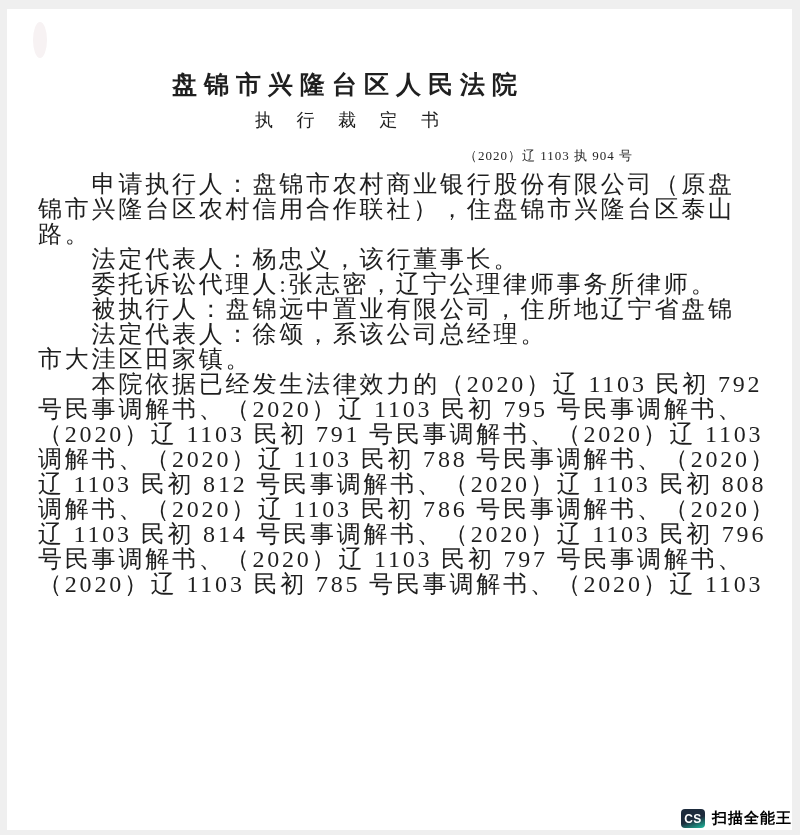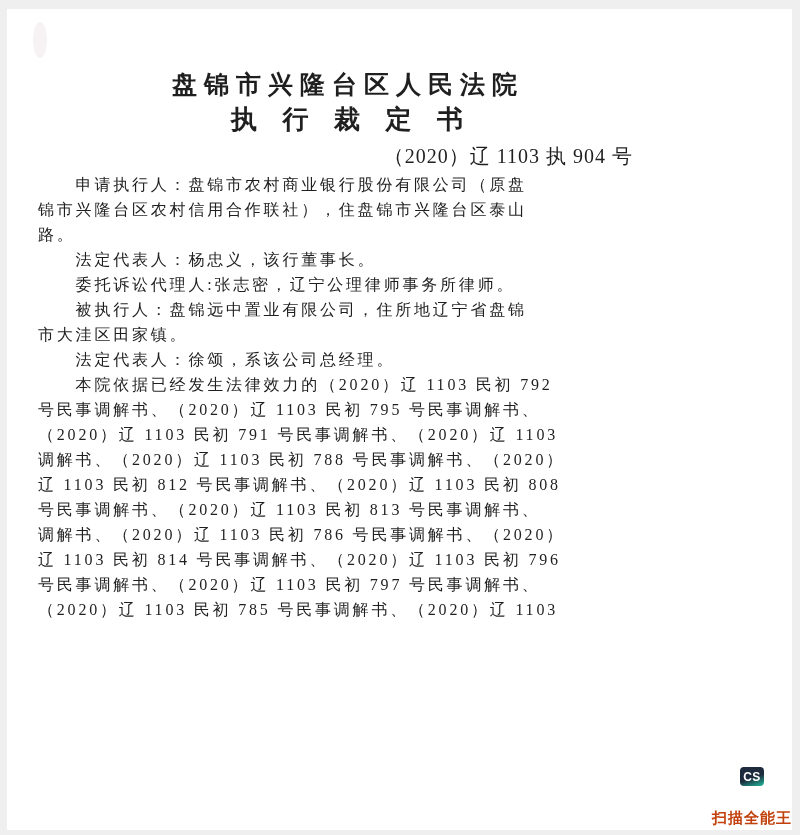--- a/index.html
+++ b/index.html
@@ -36,54 +36,53 @@
     margin: 61px 0 0 0;
     font-size: 25px;
     font-weight: bold;
     line-height: 30px;
     text-align: center;
     letter-spacing: 7px;
     white-space: nowrap;
   }
   .doc-title {
     margin: 5px 0 0 0;
-    font-size: 26px;
-    font-weight: bold;
+    font-size: 18px;
+    font-weight: normal;
     line-height: 30px;
     text-align: center;
     letter-spacing: 2px;
     word-spacing: 15px;
     white-space: nowrap;
   }
   .case-number {
     margin: 10px 0 0 0;
-    font-size: 20px;
+    font-size: 13px;
     line-height: 22px;
     text-align: right;
     padding-right: 25px;
     letter-spacing: 1px;
   }
   .doc-body {
     margin: 5px 0 0 0;
-    font-size: 16px;
+    font-size: 24px;
     line-height: 25px;
     letter-spacing: 2.8px;
   }
   .doc-body .line {
     white-space: pre;
     overflow: visible;
   }
   .watermark {
     position: absolute;
     right: 8px; bottom: 7px;
     display: flex;
     align-items: center;
-    gap: 23px;
+    gap: 7px;
     font-family: "Liberation Sans", "DejaVu Sans", sans-serif;
-    flex-direction: column;
   }
   .wm-badge {
     width: 24px; height: 19px;
     border-radius: 4px;
     display: flex;
     align-items: center;
     justify-content: center;
     flex: 0 0 auto;
   }
   .wm-badge span {
@@ -110,34 +109,33 @@
       <div class="court-name">盘锦市兴隆台区人民法院</div>
       <div class="doc-title">执 行 裁 定 书</div>
       <div class="case-number">（2020）辽 1103 执 904 号</div>
       <div class="doc-body">
           <div class="line">　　申请执行人：盘锦市农村商业银行股份有限公司（原盘</div>
           <div class="line">锦市兴隆台区农村信用合作联社），住盘锦市兴隆台区泰山</div>
           <div class="line">路。</div>
           <div class="line">　　法定代表人：杨忠义，该行董事长。</div>
           <div class="line">　　委托诉讼代理人:张志密，辽宁公理律师事务所律师。</div>
           <div class="line">　　被执行人：盘锦远中置业有限公司，住所地辽宁省盘锦</div>
+          <div class="line">　　法定代表人：徐颂，系该公司总经理。</div>
           <div class="line">市大洼区田家镇。</div>
-          <div class="line">　　法定代表人：徐颂，系该公司总经理。</div>
           <div class="line">　　本院依据已经发生法律效力的（2020）辽 1103 民初 792</div>
           <div class="line">号民事调解书、（2020）辽 1103 民初 795 号民事调解书、</div>
           <div class="line">（2020）辽 1103 民初 791 号民事调解书、（2020）辽 1103</div>
           <div class="line">调解书、（2020）辽 1103 民初 788 号民事调解书、（2020）</div>
           <div class="line">辽 1103 民初 812 号民事调解书、（2020）辽 1103 民初 808</div>
-          <div class="line">号民事调解书、（2020）辽 1103 民初 813 号民事调解书、</div>
           <div class="line">调解书、（2020）辽 1103 民初 786 号民事调解书、（2020）</div>
           <div class="line">辽 1103 民初 814 号民事调解书、（2020）辽 1103 民初 796</div>
           <div class="line">号民事调解书、（2020）辽 1103 民初 797 号民事调解书、</div>
           <div class="line">（2020）辽 1103 民初 785 号民事调解书、（2020）辽 1103</div>
         </div>
     </div>
   </div>
   <div class="watermark">
     <div class="wm-badge" style="background: linear-gradient(160deg, rgb(29, 43, 60) 55%, rgb(31, 189, 159) 100%);">
       <span>CS</span>
     </div>
-    <span class="wm-label" style="color: #c2410c;">扫描全能王</span>
+    <span class="wm-label" style="color: #000000;">扫描全能王</span>
   </div>
 </div>
 
 </body></html>

